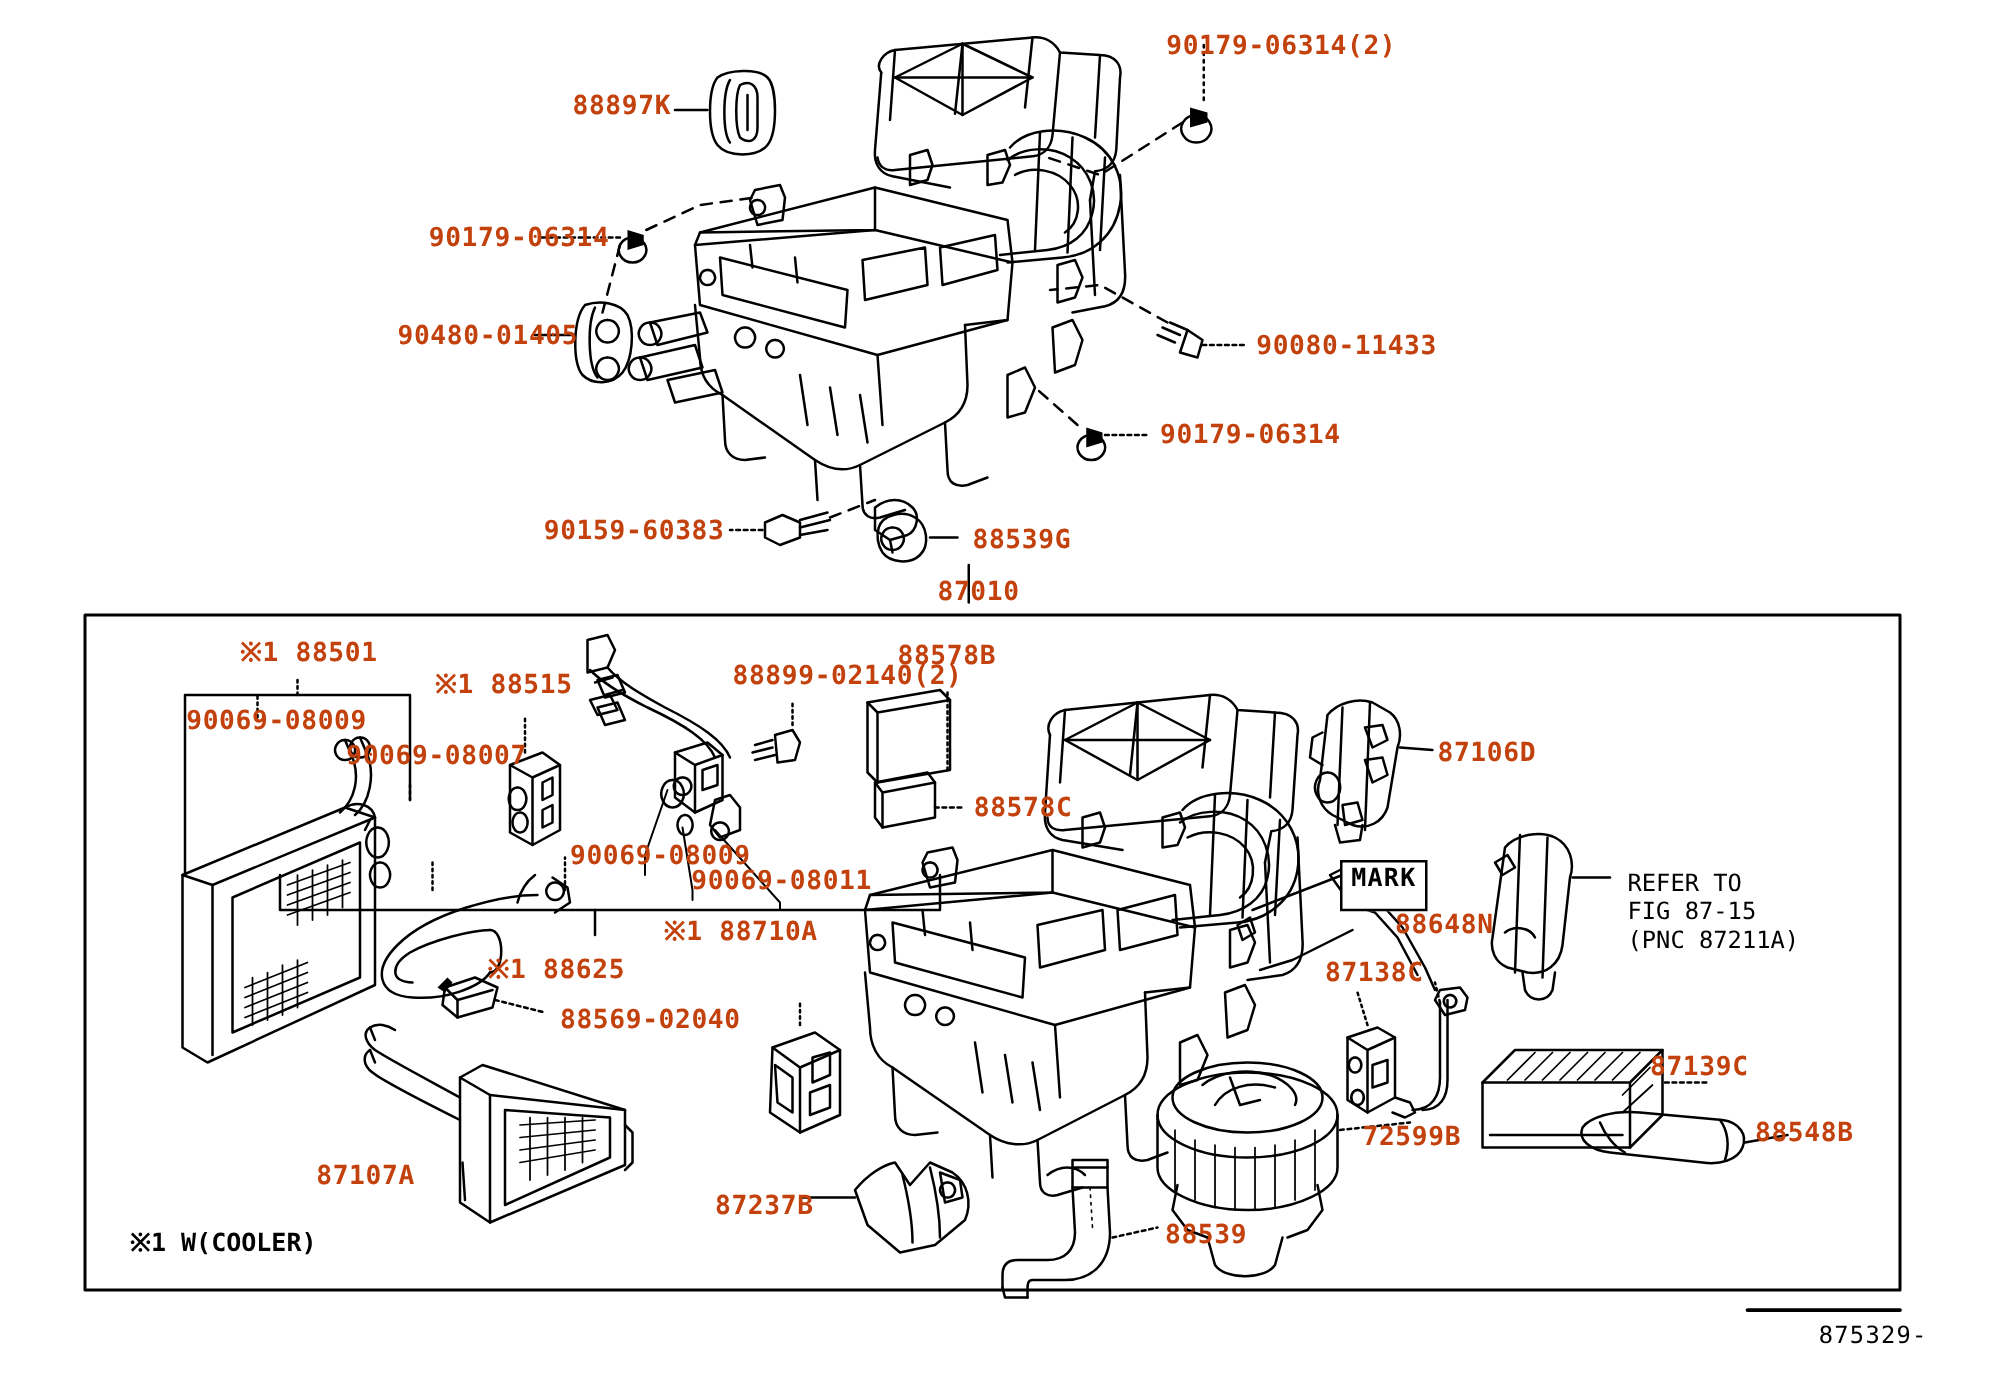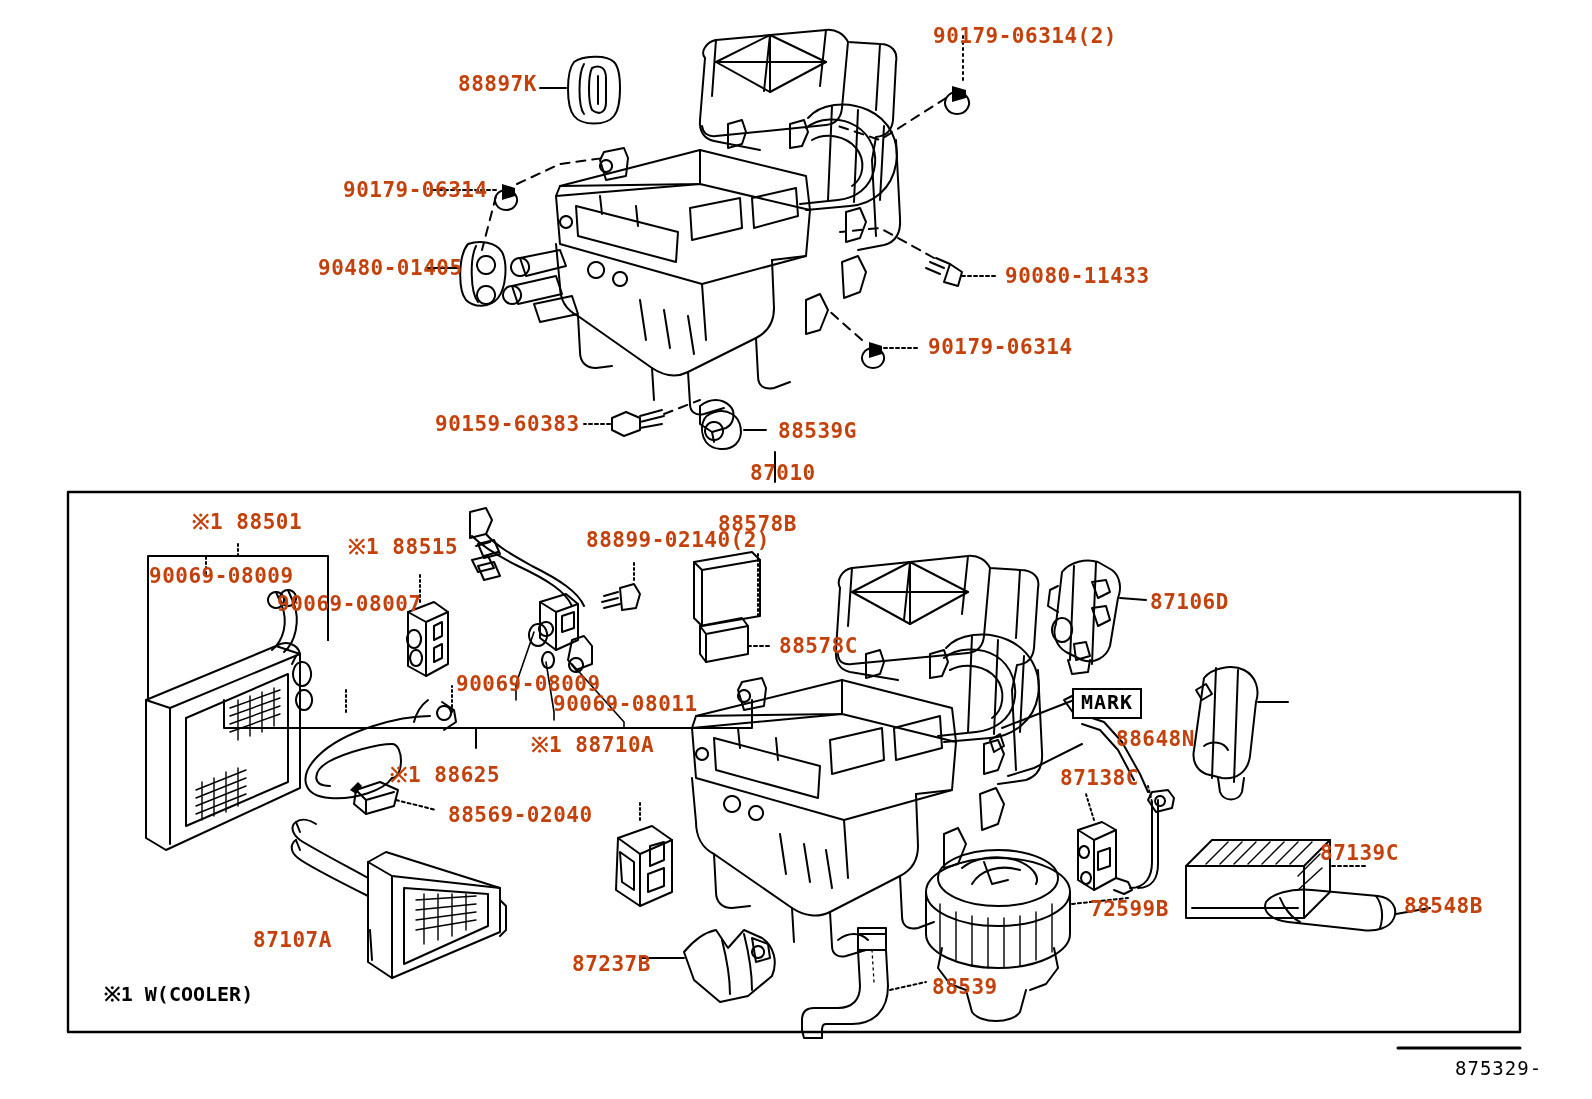--- a/index.html
+++ b/index.html
@@ -18,21 +18,21 @@
   }
   .refer{
     position:absolute;white-space:pre;color:#000;
     font-family:"DejaVu Sans Mono","Liberation Mono",monospace;
     font-weight:normal;font-size:19px;line-height:1.18;letter-spacing:0px;
   }
   .mark-box{
     position:absolute;border:2px solid #000;background:#fff;
     font-family:"DejaVu Sans Mono","Liberation Mono",monospace;
     font-weight:bold;font-size:20px;letter-spacing:1px;
-    padding:1px 7px 4px 7px;line-height:1.1;
+    padding:1px 7px 14px 7px;line-height:1.1;
   }
   .footnote{
     position:absolute;white-space:pre;font-weight:bold;font-size:20px;
     font-family:"DejaVu Sans Mono","Liberation Mono",monospace;
   }
   .figcode{
     position:absolute;white-space:pre;font-weight:normal;font-size:19px;
     font-family:"DejaVu Sans Mono","Liberation Mono",monospace;
     letter-spacing:1px;
   }
@@ -485,18 +485,21 @@
   <div class="lbl" style="left:1090px;top:899px;">72599B</div>
   <div class="lbl" style="left:1060px;top:768px;">87138C</div>
   <div class="lbl" style="left:1116px;top:729px;text-align:right;">88648N</div>
   <div class="lbl" style="left:1150px;top:592px;">87106D</div>
   <div class="lbl" style="left:1320px;top:843px;">87139C</div>
   <div class="lbl" style="left:1404px;top:896px;">88548B</div>
 
   <div class="mark-box" style="left:1072px;top:688px;">MARK</div>
 
 
+  <div class="refer" style="left:1302px;top:696px;"><span>REFER TO</span>
+<span>FIG 87-15</span>
+<span>(PNC 87211A)</span></div>
 
   <div class="footnote" style="left:104px;top:980px;">※1 W(COOLER)</div>
 
   <div class="figcode" style="left:1455px;top:1057px;">875329-</div>
 
 </div>
 
 </body></html>

